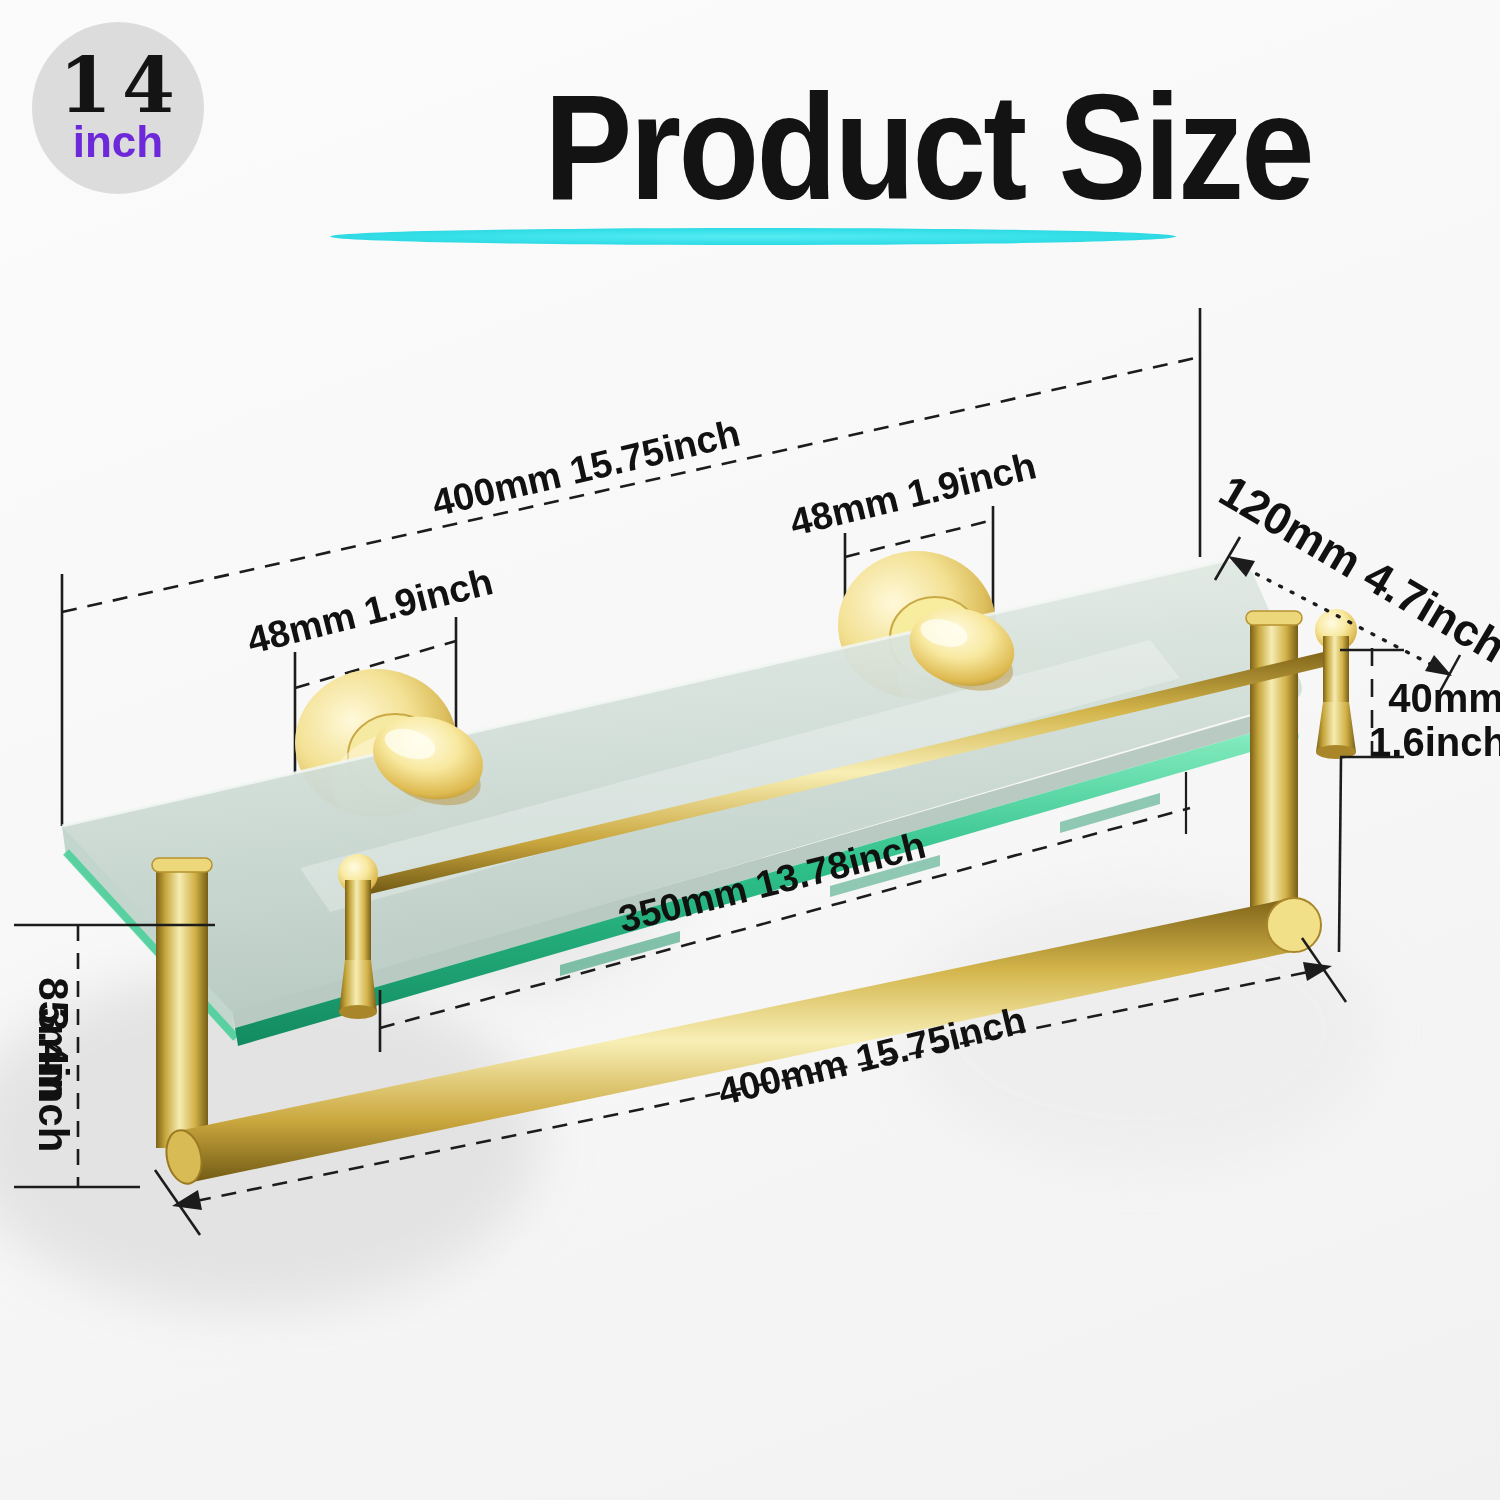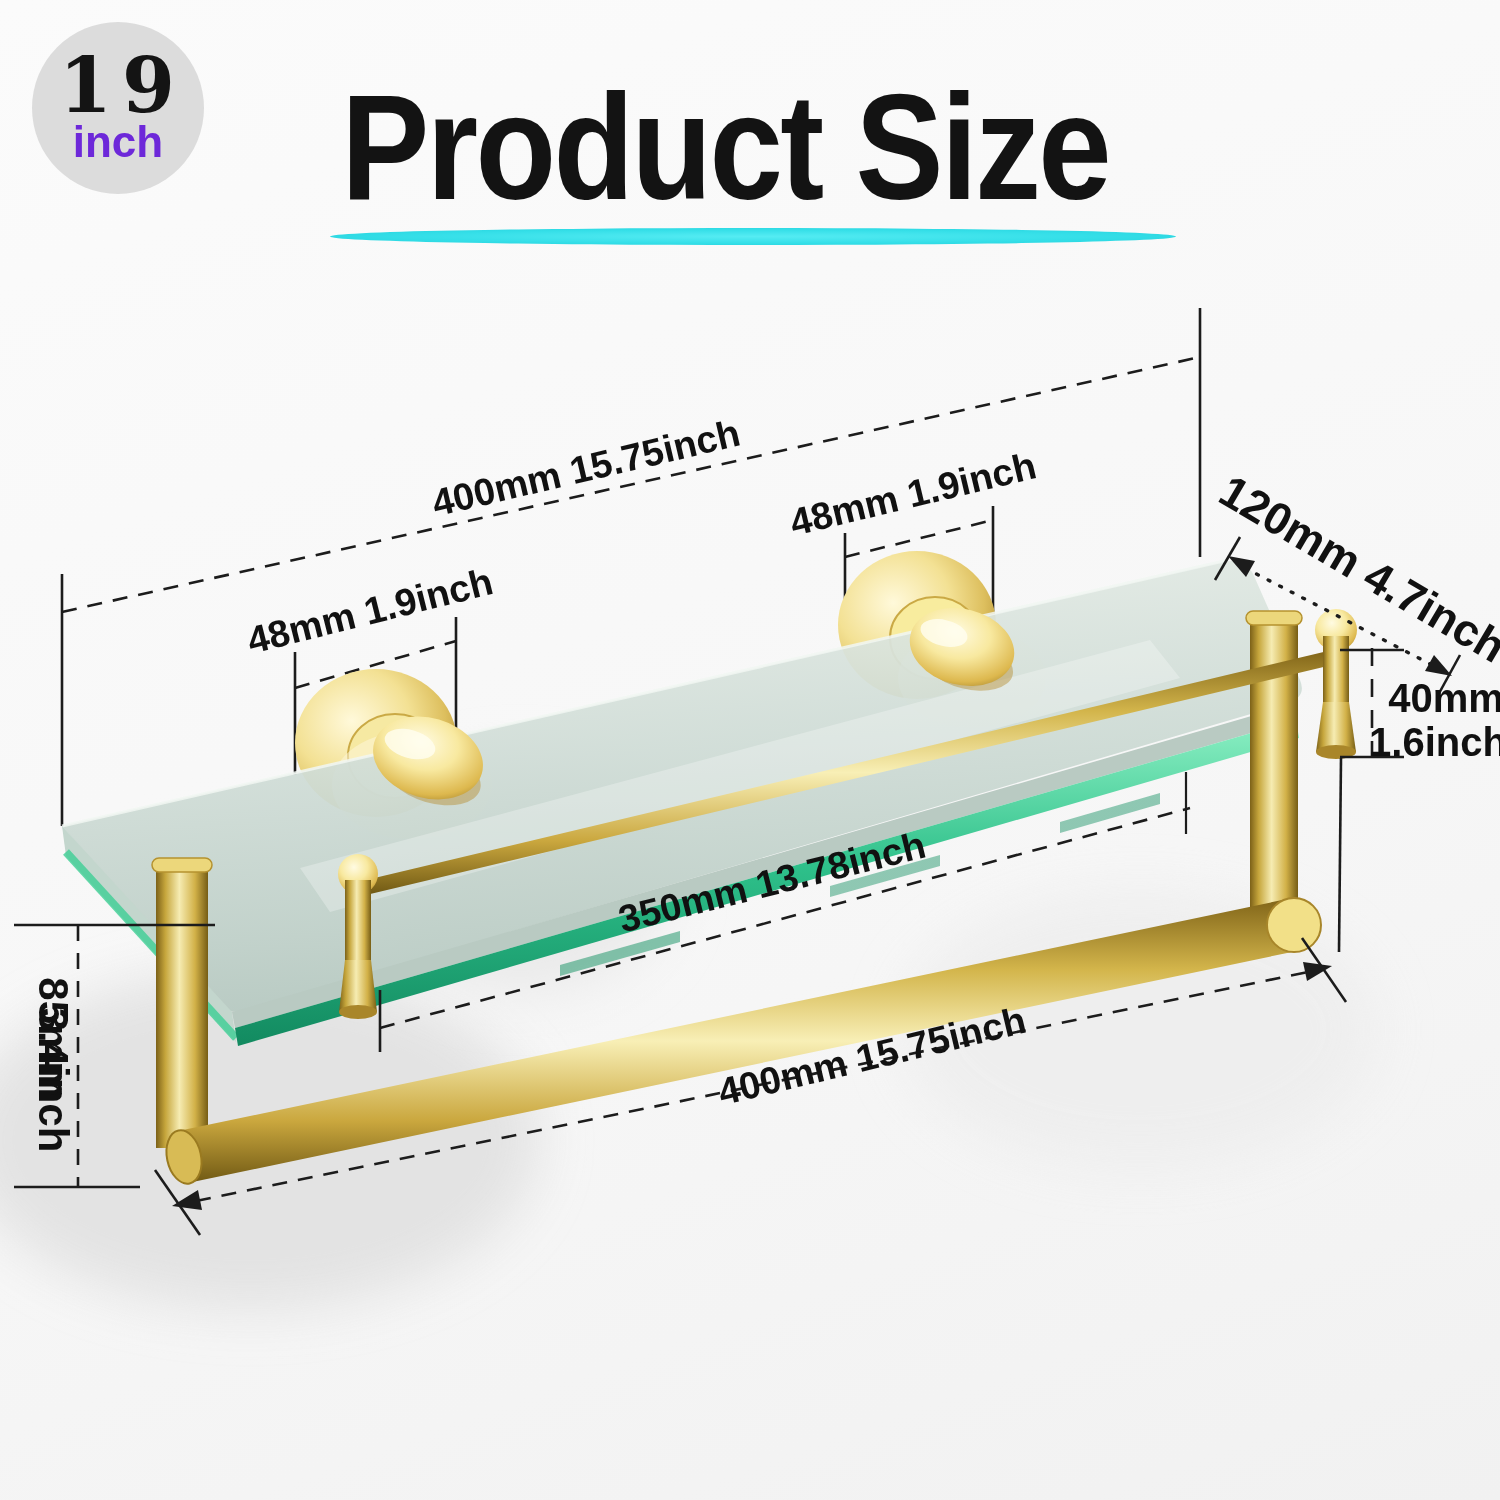--- a/index.html
+++ b/index.html
@@ -6,21 +6,21 @@
   body{width:1500px;height:1500px;position:relative;overflow:hidden;
        background:linear-gradient(160deg,#fbfbfb 0%,#f7f7f7 55%,#f1f1f1 100%);
        font-family:"Liberation Sans",sans-serif;}
   .stage{position:absolute;inset:0;width:1500px;height:1500px;}
   .badge{position:absolute;left:32px;top:22px;width:172px;height:172px;border-radius:50%;
          background:#dcdcdc;display:flex;flex-direction:column;align-items:center;justify-content:center;}
   .badge .num{font-family:"DejaVu Serif",serif;font-weight:700;font-size:76px;line-height:70px;
               letter-spacing:10px;color:#141414;margin-left:8px;}
   .badge .unit{font-family:"Liberation Sans",sans-serif;font-weight:700;font-size:44px;line-height:46px;
                color:#6d28d9;margin-top:-2px;}
-  .title-wrap{position:absolute;left:0;top:72px;width:1364px;text-align:center;padding-left:43px;}
+  .title-wrap{position:absolute;left:0;top:72px;width:1364px;text-align:right;}
   .title{display:inline-block;font-weight:700;font-size:150px;line-height:150px;color:#131313;
          transform:scaleX(0.88);transform-origin:center;letter-spacing:-3px;white-space:nowrap;}
   .underline{position:absolute;left:330px;top:228px;width:846px;height:17px;border-radius:50%;
              background:radial-gradient(ellipse at center,#56ecf3 0%,#35dfe8 55%,#22cfdb 100%);}
   svg{position:absolute;left:0;top:0;}
   text{font-family:"Liberation Sans",sans-serif;font-weight:700;fill:#111;}
 </style>
 </head>
 <body>
 
@@ -190,21 +190,21 @@
       <text x="1446" y="712" font-size="40">40mm</text>
       <text x="1438" y="756" font-size="40">1.6inch</text>
       <text x="772" y="895" transform="rotate(-14 772 882)">350mm 13.78inch</text>
       <text x="872" y="1069" transform="rotate(-13.5 872 1056)">400mm 15.75inch</text>
       <text x="52" y="1051" font-size="42" transform="rotate(90 52 1038)">85mm</text>
       <text x="52" y="1093" font-size="42" transform="rotate(90 52 1080)">3.4inch</text>
     </g>
   </svg>
 
   <div class="badge">
-    <div class="num">19</div>
+    <div class="num">14</div>
     <div class="unit">inch</div>
   </div>
 
   <div class="title-wrap">
     <span class="title">Product Size</span>
   </div>
   <div class="underline"></div>
 
 </div>
 

